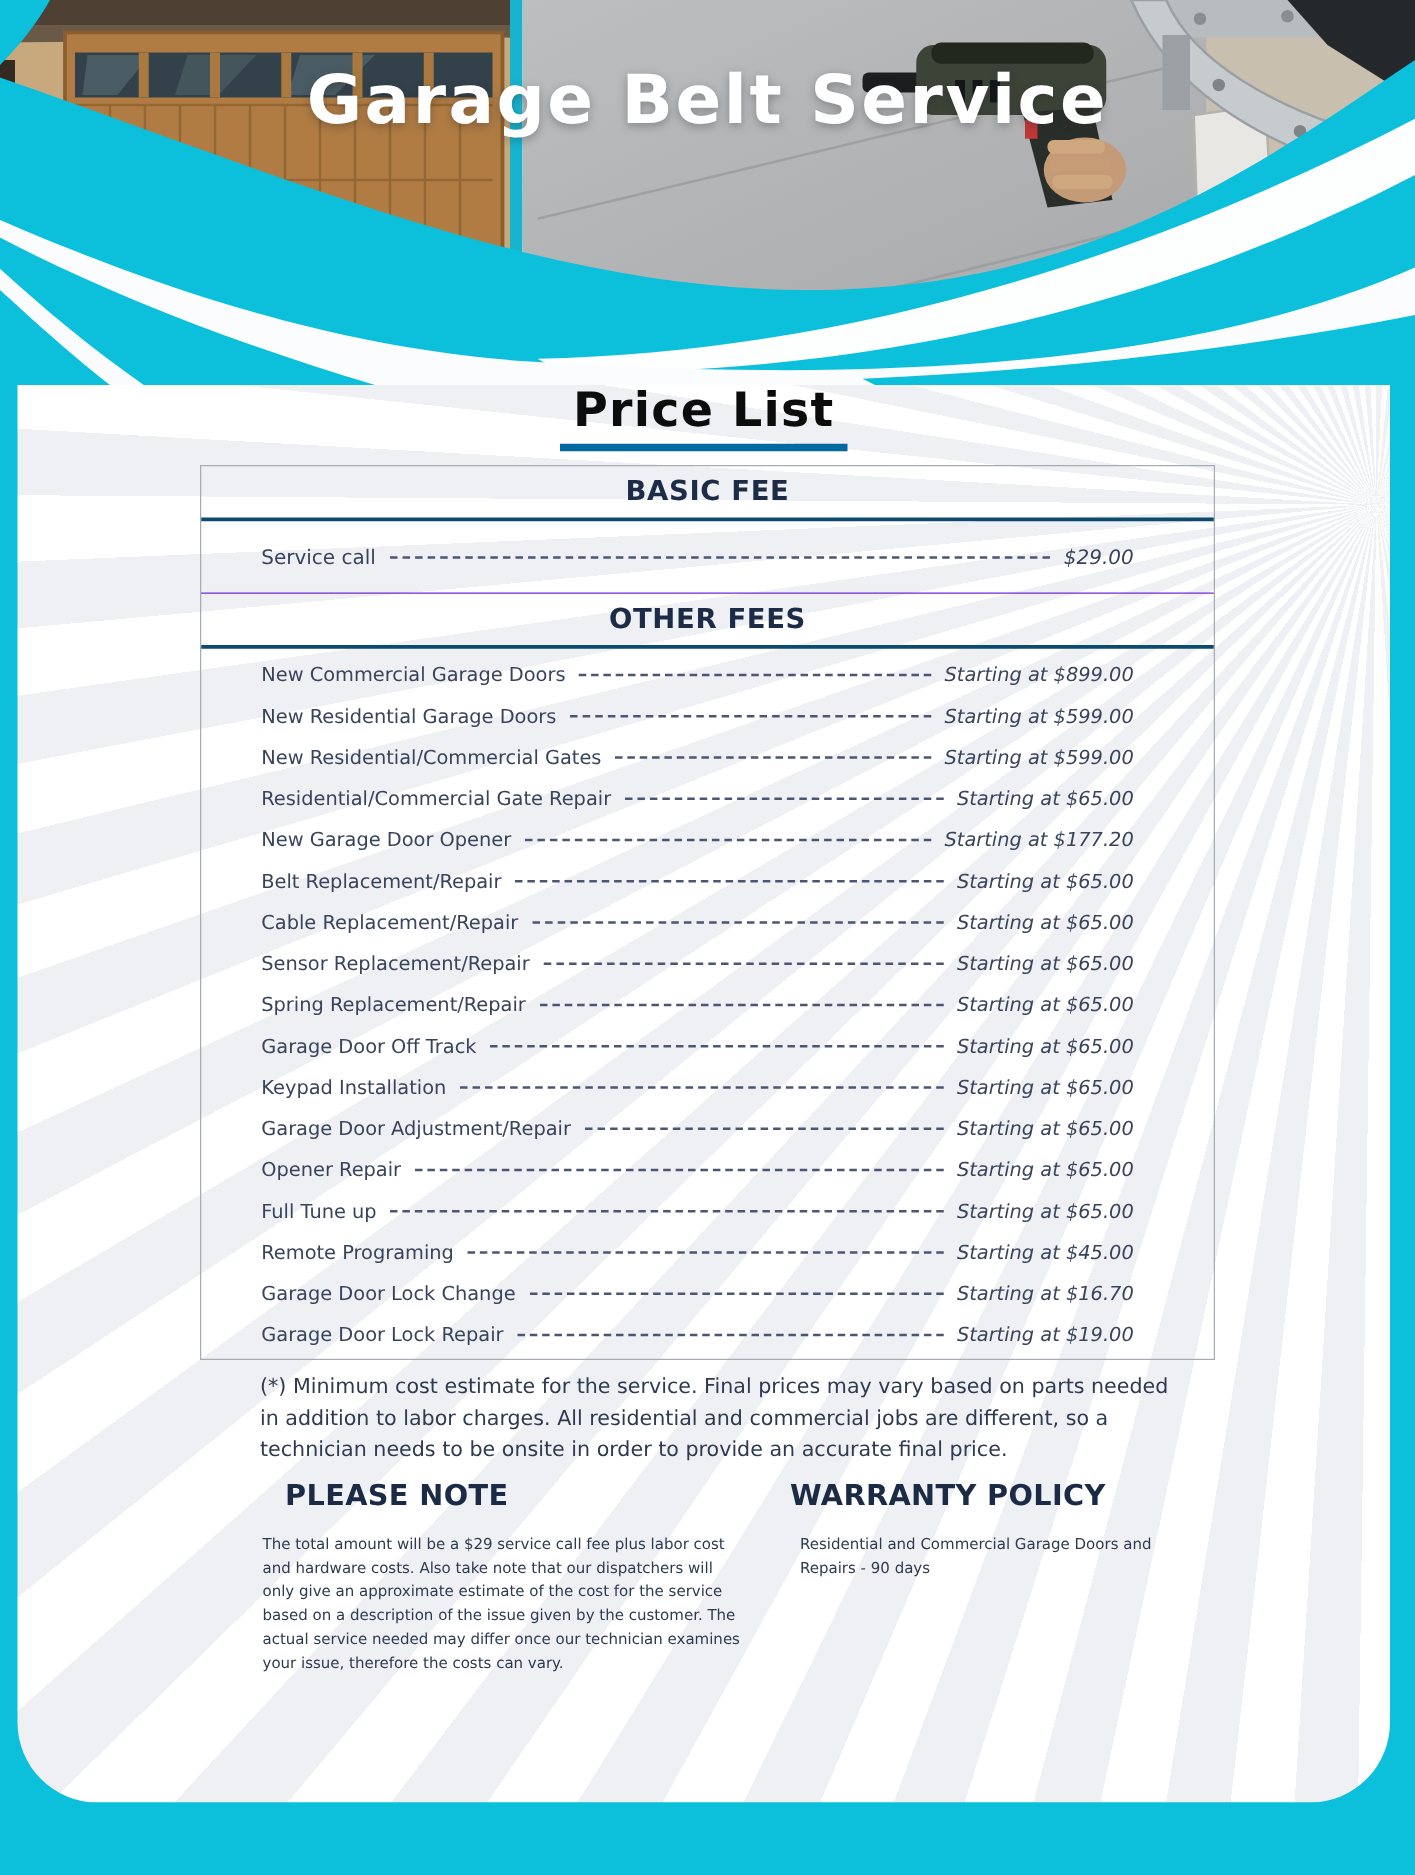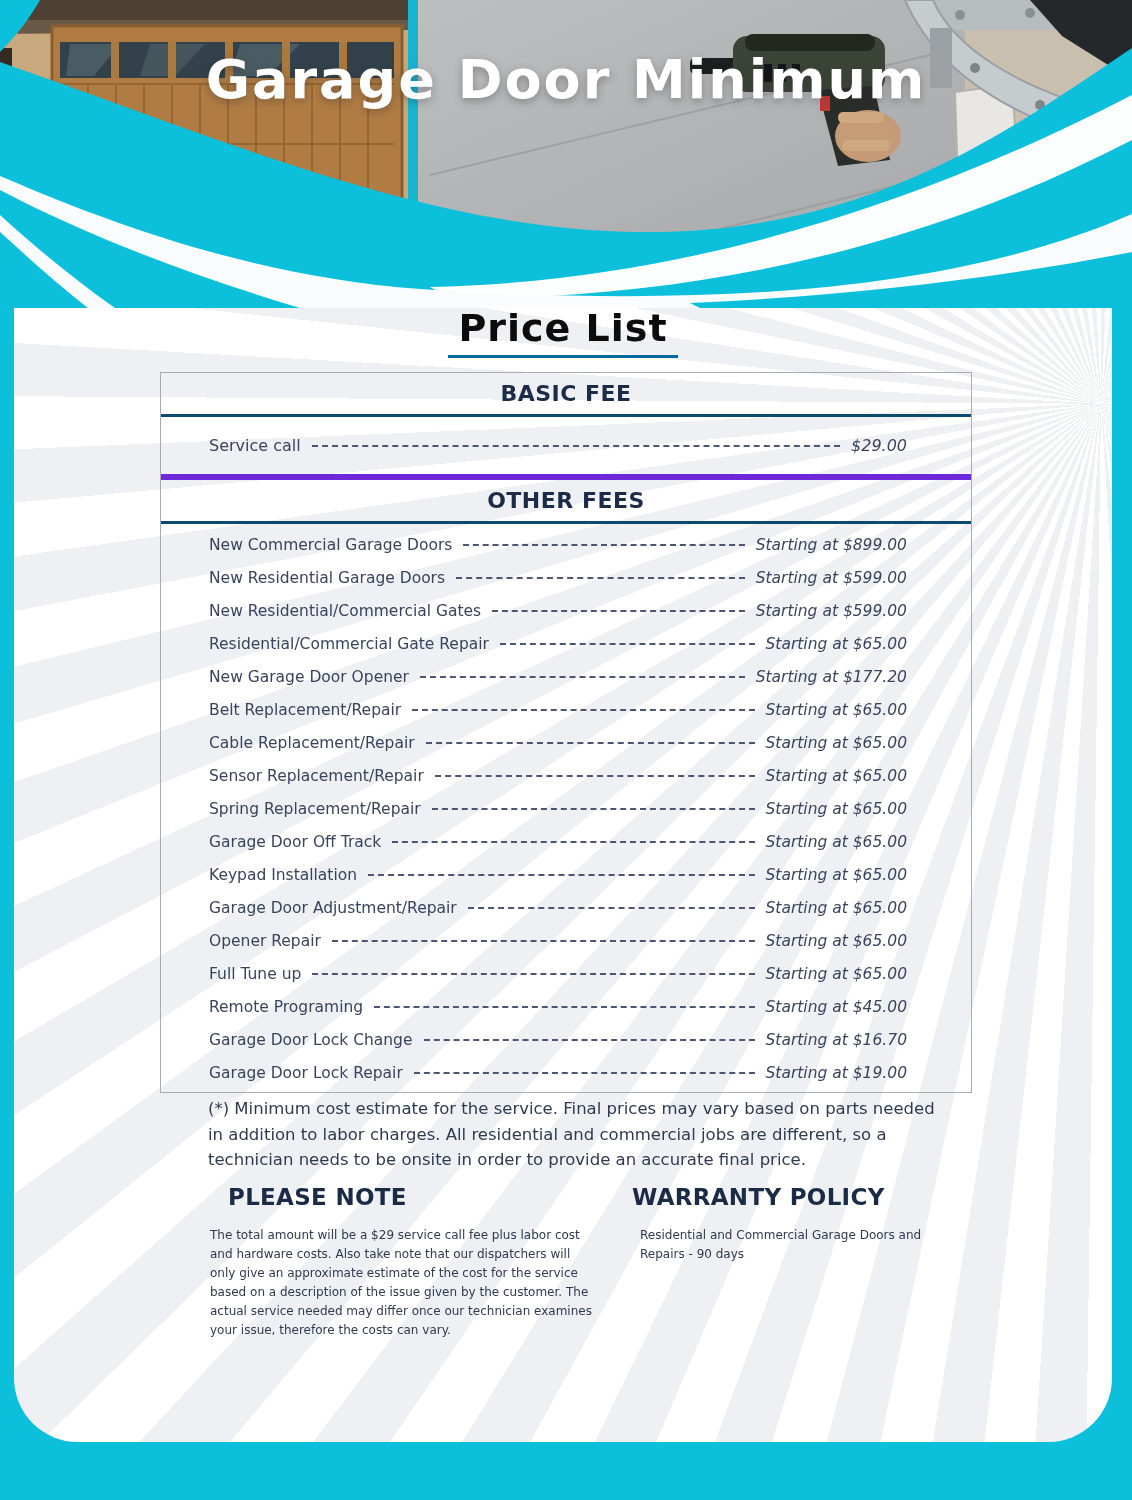--- a/index.html
+++ b/index.html
@@ -41,39 +41,39 @@
     white-space:nowrap;
   }
   .price-title-wrap{
     position:absolute;top:308px;left:14px;right:20px;
     text-align:center;
   }
   .price-title{
     display:inline-block;
     font-size:38px;font-weight:bold;color:#0c0c0c;
     letter-spacing:1px;
-    border-bottom:3px solid #0369a1;
+    border-bottom:6px solid #0369a1;
     padding:0 10px 5px 10px;
     line-height:1.1;
   }
   .price-table{
     position:absolute;left:160px;top:372px;width:812px;
     border:1px solid #a7acb4;
     box-sizing:border-box;
     color:#39445c;
   }
   .t-head{
     text-align:center;
     font-size:22px;font-weight:bold;color:#1c2c47;
     letter-spacing:.5px;
     padding:8px 0;
     border-bottom:3px solid #0c4a6e;
   }
   .t-body{padding:4px 0 3px 0;}
-  .t-body.basic{border-bottom:6px solid #6d28d9;padding:0;}
+  .t-body.basic{border-bottom:1px solid #6d28d9;padding:0;}
   .t-row{
     display:flex;align-items:center;
     height:33px;
     padding:0 64px 0 48px;
     font-size:15.5px;
   }
   .t-body.basic .t-row{height:57px;font-size:16px;}
   .t-label{white-space:nowrap;}
   .t-leader{
     flex:1 1 auto;height:0;
@@ -199,21 +199,21 @@
         <path d="M0,62 C230,142 430,230 640,232 C870,234 1010,130 1132,48
                  L1132,215 C950,295 700,308 420,290 C250,278 100,220 0,178 Z" fill="#0cc0dc"></path>
         <path d="M430,287 C680,282 920,205 1132,95 L1132,140 C930,245 700,300 450,298 Z" fill="#fdfefe"></path>
         <path d="M0,176 C100,219 250,277 420,289 C700,307 950,294 1132,214
                  L1132,308 L0,308 Z" fill="#fbfcfd"></path>
         <path d="M0,190 C80,232 180,272 300,308 L0,308 Z" fill="#0cc0dc"></path>
         <path d="M0,215 C35,247 75,280 115,308 L88,308 C52,280 20,250 0,232 Z" fill="#fafbfc"></path>
         <path d="M690,303 C850,296 1000,278 1132,252 L1132,308 L700,308 Z" fill="#0cc0dc"></path>
       </g>
     </svg>
-    <div class="header-title">Garage Door Minimum</div>
+    <div class="header-title">Garage Belt Service</div>
   </div>
 
   <div class="price-title-wrap">
     <span class="price-title">Price List</span>
   </div>
 
   <div class="price-table">
       <div class="t-head">BASIC FEE</div>
       <div class="t-body basic">
     <div class="t-row">

